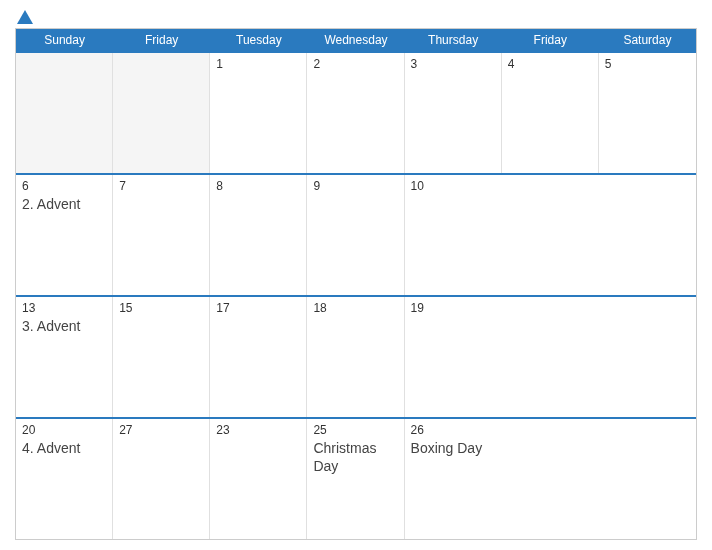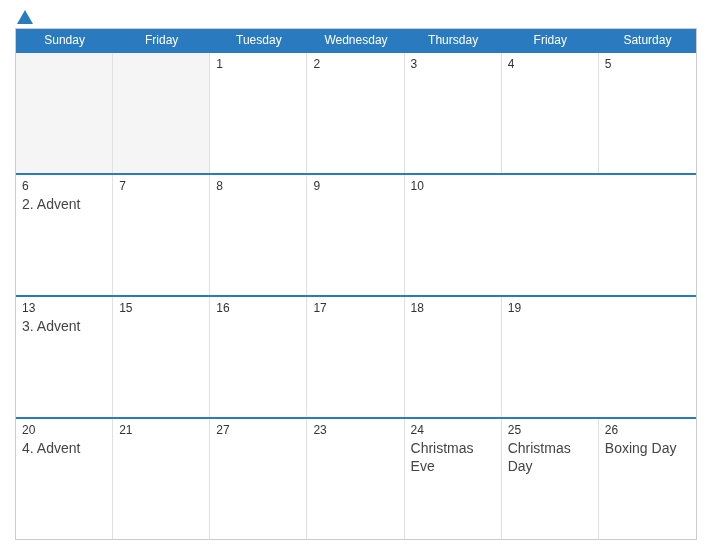--- a/index.html
+++ b/index.html
@@ -175,49 +175,39 @@
         </div>
         <div class="cal-week">
           <div class="cal-cell">
             <span class="day-num">13</span>
             <div class="event">3. Advent</div>
           </div>
           <div class="cal-cell">
             <span class="day-num">15</span>
           </div>
           <div class="cal-cell">
-            <span class="day-num">16</span>
-          </div>
-          <div class="cal-cell">
             <span class="day-num">17</span>
           </div>
           <div class="cal-cell">
             <span class="day-num">18</span>
           </div>
           <div class="cal-cell">
             <span class="day-num">19</span>
           </div>
         </div>
         <div class="cal-week">
           <div class="cal-cell">
             <span class="day-num">20</span>
             <div class="event">4. Advent</div>
           </div>
           <div class="cal-cell">
-            <span class="day-num">21</span>
-          </div>
-          <div class="cal-cell">
             <span class="day-num">27</span>
           </div>
           <div class="cal-cell">
             <span class="day-num">23</span>
-          </div>
-          <div class="cal-cell">
-            <span class="day-num">24</span>
-            <div class="event">Christmas Eve</div>
           </div>
           <div class="cal-cell">
             <span class="day-num">25</span>
             <div class="event">Christmas Day</div>
           </div>
           <div class="cal-cell">
             <span class="day-num">26</span>
             <div class="event">Boxing Day</div>
           </div>
         </div>

